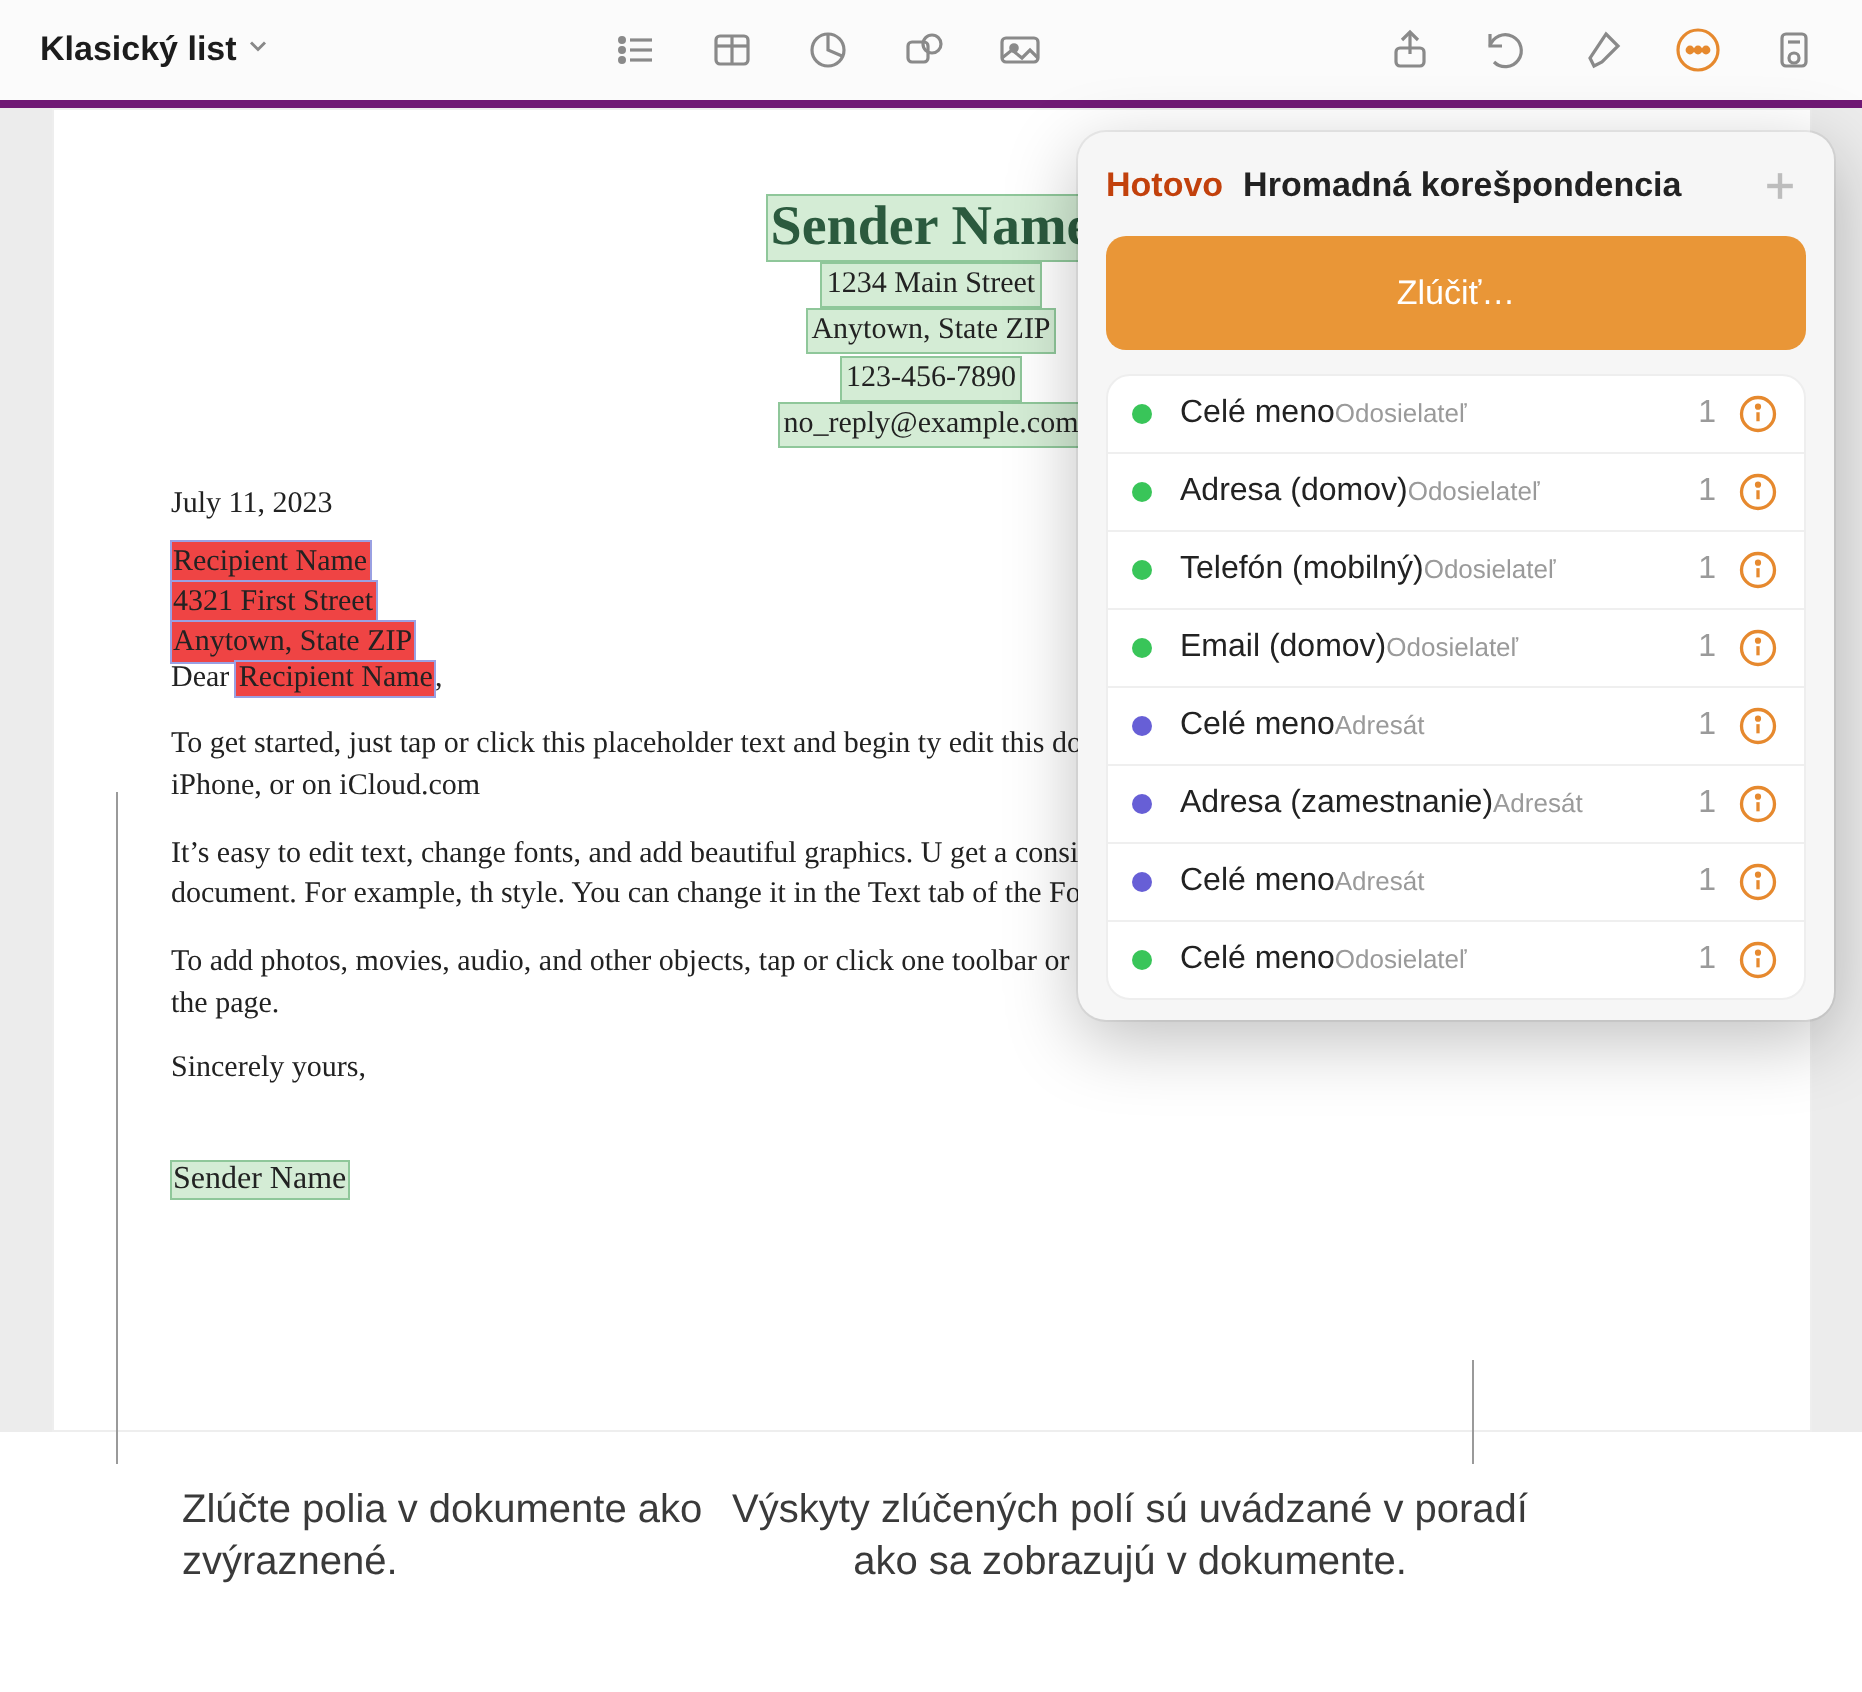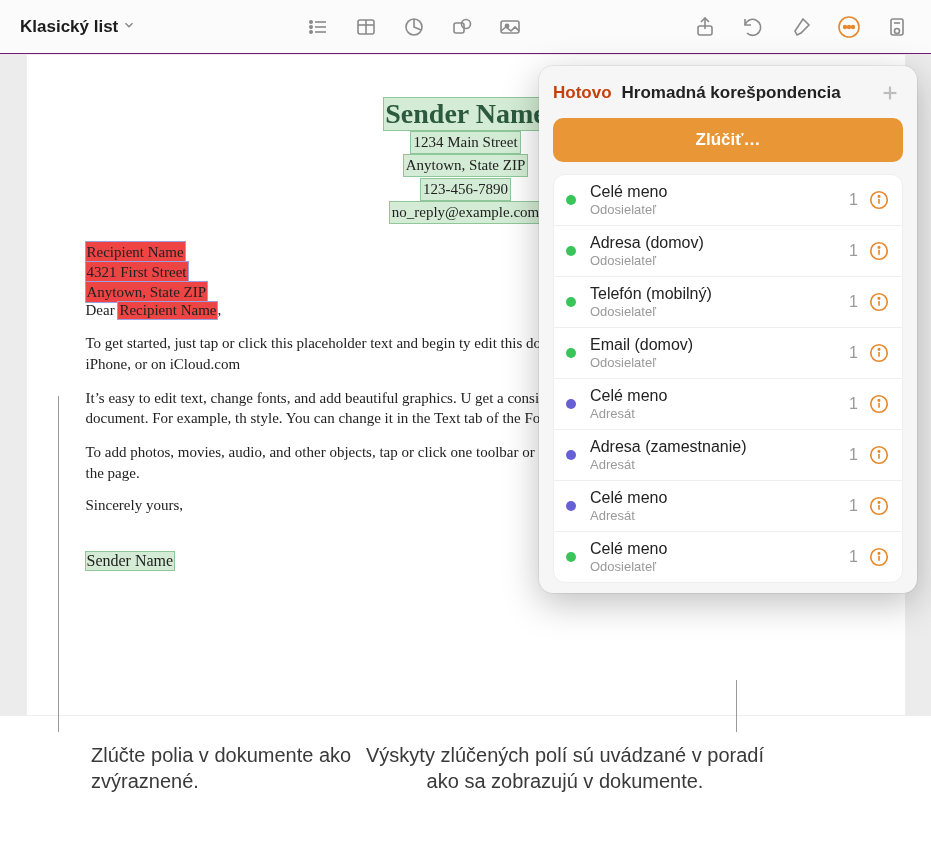--- a/index.html
+++ b/index.html
@@ -9,21 +9,21 @@
     width: 931px;
     height: 846px;
     overflow: hidden;
     position: relative;
     color: #222;
   }
   
   .toolbar {
     height: 54px;
     background: #fbfbfb;
-    border-bottom: 1px solid #701a75;
+    border-bottom: 4px solid #701a75;
     display: flex;
     align-items: center;
     padding: 0 12px;
     gap: 8px;
   }
   .doc-title-wrap {
     display: flex; align-items: center; gap: 4px;
     height: 34px; padding: 0 8px; border-radius: 6px;
     cursor: pointer;
   }
@@ -93,34 +93,34 @@
     box-shadow: 0 10px 36px rgba(0,0,0,.25), 0 0 0 1px rgba(0,0,0,.06);
     padding:14px 14px 10px;
     z-index:10;
   }
   .pop-head { display:flex; align-items:center; gap:10px; }
   .done-btn { color:#c2410c; font-size:17px; font-weight:600; cursor:pointer;}
   .pop-title { font-size:17px; font-weight:700; color:#222;}
   .pop-add { margin-left:auto; color:#bdbdbd; width:26px;height:26px; display:flex;align-items:center;justify-content:center; cursor:pointer;}
   .merge-btn {
     margin-top:12px;
-    height:44px;
+    height:57px;
     border-radius:10px;
     background:#e99637;
-    color:#fff; font-size:17px; font-weight:700;
+    color:#fff; font-size:17px; font-weight:400;
     display:flex; align-items:center; justify-content:center;
     cursor:pointer;
   }
   .field-list { margin-top:12px; background:#fff; border-radius:12px; overflow:hidden; border:1px solid #eee;}
   .field-row { display:flex; align-items:center; padding:8px 12px; border-bottom:1px solid #efefef;}
   .field-row:last-child { border-bottom:none;}
   .dot { width:10px;height:10px;border-radius:50%; margin-right:14px; flex:none;}
   .dot-green { background:#39c559;}
   .dot-purple { background:#675fd6;}
-  .field-texts { flex:1; display:flex; flex-direction:column;}
+  .field-texts { flex:1; display:flex; flex-direction:row;text-align:center;}
   .field-name { font-size:16px; color:#222;}
   .field-sub { font-size:13px; color:#9a9a9a; margin-top:1px;}
   .field-count { font-size:16px; color:#9a9a9a; margin:0 10px;}
   .info-ic { width:22px;height:22px; color:#e6892e; cursor:pointer;}
   .info-ic svg { width:22px;height:22px;}
 
   
   .captions { position:absolute; left:0; right:0; bottom:8px; height:120px; }
   .cap { position:absolute; font-size:20px; color:#3a3a3a; line-height:1.3;margin-left:11px; }
   .cap-left { left:80px; top:24px; width:300px; text-align:left;}
@@ -218,20 +218,21 @@
 
 <div class="doc-area">
   <div class="page">
     <div class="sender-block">
       <div><span class="sender-name hl-green-inline">Sender Name</span></div>
       <div class="sender-line-wrap"><span class="sender-line">1234 Main Street</span></div>
       <div class="sender-line-wrap"><span class="sender-line">Anytown, State ZIP</span></div>
       <div class="sender-line-wrap"><span class="sender-line">123-456-7890</span></div>
       <div class="sender-line-wrap"><span class="sender-line">no_reply@example.com</span></div>
     </div>
+    <div class="date">July 11, 2023</div>
     <div class="recipient-line"><span class="hl-blue">Recipient Name</span></div>
     <div class="recipient-line"><span class="hl-blue">4321 First Street</span></div>
     <div class="recipient-line"><span class="hl-blue">Anytown, State ZIP</span></div>
     <div class="dear-line">
       <span>Dear </span><span class="hl-blue">Recipient Name</span><span>,</span>
     </div>
     <p class="body-p">To get started, just tap or click this placeholder text and begin ty edit this document on your Mac, iPad, iPhone, or on iCloud.com</p>
     <p class="body-p">It’s easy to edit text, change fonts, and add beautiful graphics. U get a consistent look throughout your document. For example, th style. You can change it in the Text tab of the Format controls.</p>
     <p class="body-p">To add photos, movies, audio, and other objects, tap or click one toolbar or drag and drop the objects onto the page.</p>
     <p class="closing">Sincerely yours,</p>

